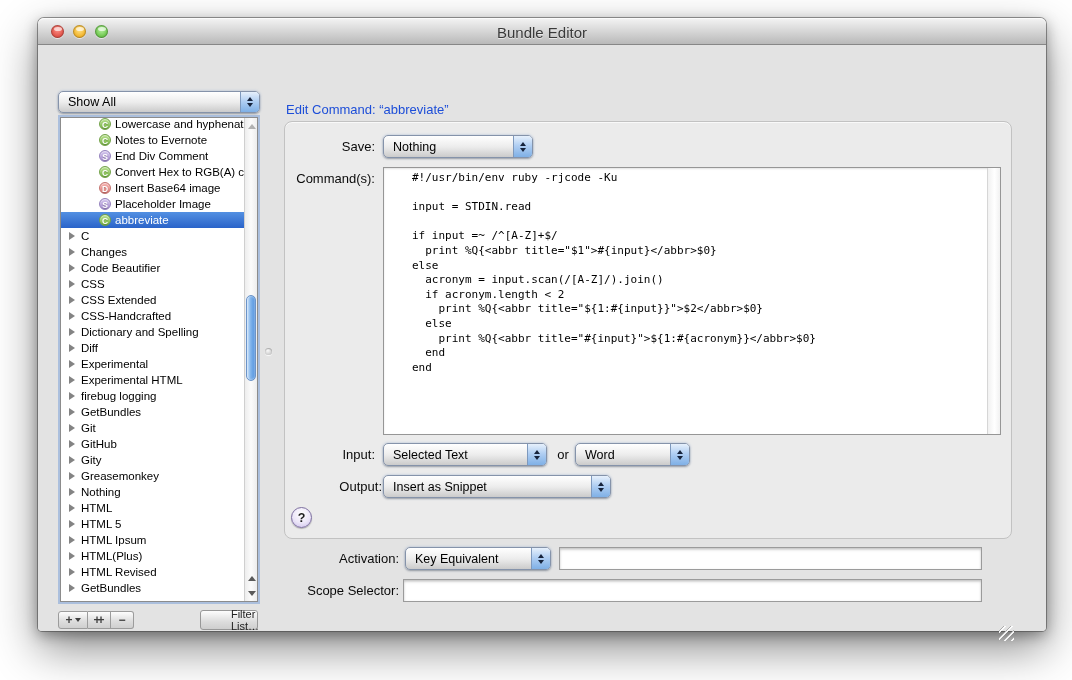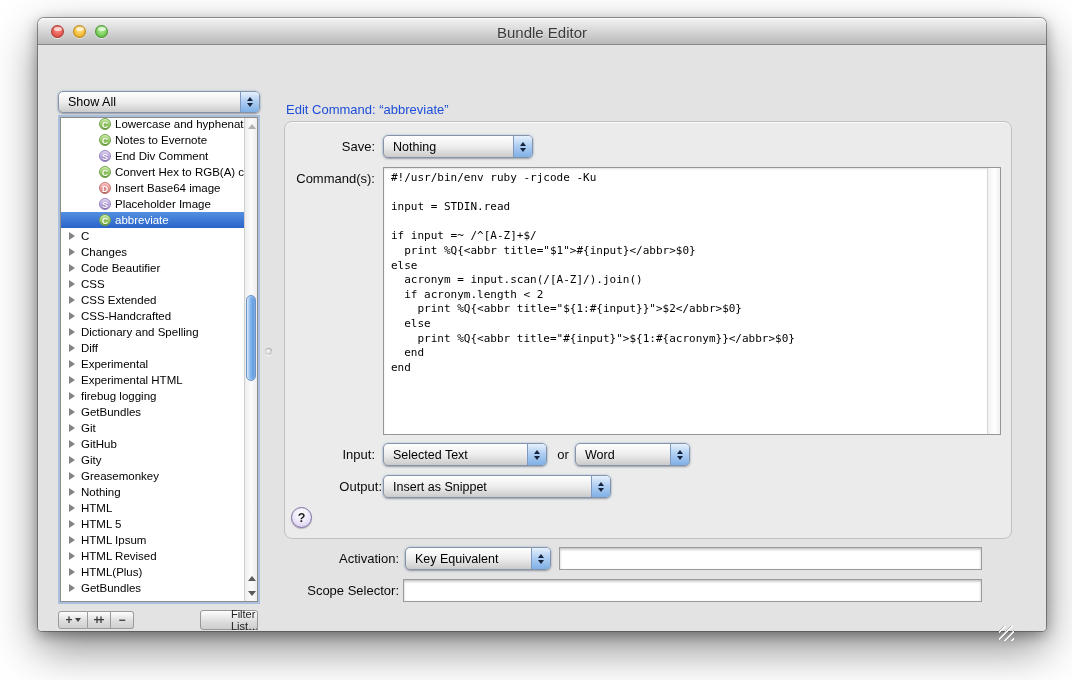--- a/index.html
+++ b/index.html
@@ -97,21 +97,21 @@
              border-radius:3px;background:linear-gradient(#fdfdfd,#dcdcdc 60%,#cecece);
              font-size:11px;color:#222;display:flex;align-items:center;justify-content:center;cursor:default;padding-left:32px;}
   .dimple{position:absolute;left:227px;top:303px;width:7px;height:7px;border-radius:50%;
           background:radial-gradient(circle at 40% 35%,#fafafa,#b9b9b9);box-shadow:0 1px 1px rgba(255,255,255,.8), inset 0 1px 1px rgba(0,0,0,.25);}
 
   
   .edheader{position:absolute;left:248px;top:57px;font-size:13px;color:#1d4ed8;}
   .groupbox{position:absolute;left:246px;top:76px;width:728px;height:418px;border:1px solid #c2c2c2;
             border-radius:8px;background:#ebebeb;box-shadow:inset 0 1px 0 rgba(255,255,255,.7);}
   .codearea{position:absolute;left:345px;top:122px;width:618px;height:268px;background:#fff;
-            border:1px solid #969696;box-shadow:inset 0 1px 2px rgba(0,0,0,.12);overflow:hidden;}
+            border:1px solid #969696;box-shadow:inset 0 1px 2px rgba(0,0,0,.12);overflow:hidden;padding-left:21px;}
   .codearea pre{margin:0;padding:3px 18px 3px 7px;font-family:"DejaVu Sans Mono",monospace;
             font-size:11px;line-height:14.6px;color:#000;}
   .code-scroll{position:absolute;top:0;bottom:0;right:0;width:13px;border-left:1px solid #d6d6d6;
             background:linear-gradient(to right,#f1f1f1,#ffffff 55%,#f1f1f1);}
   .helpbtn{position:absolute;left:253px;top:462px;width:21px;height:21px;border-radius:50%;
            border:1px solid #7d6fa0;background:radial-gradient(circle at 50% 32%,#ffffff,#ece6f8 55%,#cabdea);
            box-shadow:0 1px 1px rgba(0,0,0,.25);
            font-size:12.5px;font-weight:bold;color:#1d1d1d;display:flex;align-items:center;justify-content:center;cursor:default;}
   .resize{position:absolute;left:961px;top:581px;width:15px;height:15px;
           background:repeating-linear-gradient(135deg,transparent 0 3px,#ababab 3px 4px,rgba(255,255,255,.9) 4px 5px);}
@@ -244,25 +244,25 @@
             <div class="lrow bundle">
               <span class="tri"></span>
               <span>HTML 5</span>
             </div>
             <div class="lrow bundle">
               <span class="tri"></span>
               <span>HTML Ipsum</span>
             </div>
             <div class="lrow bundle">
               <span class="tri"></span>
+              <span>HTML(Plus)</span>
+            </div>
+            <div class="lrow bundle">
+              <span class="tri"></span>
               <span>HTML Revised</span>
-            </div>
-            <div class="lrow bundle">
-              <span class="tri"></span>
-              <span>HTML(Plus)</span>
             </div>
             <div class="lrow bundle">
               <span class="tri"></span>
               <span>GetBundles</span>
             </div>
           </div>
         <div class="lscroll">
           <div class="sarrow topcap">
               <span class="t-up" style="opacity:.45"></span>
             </div>

